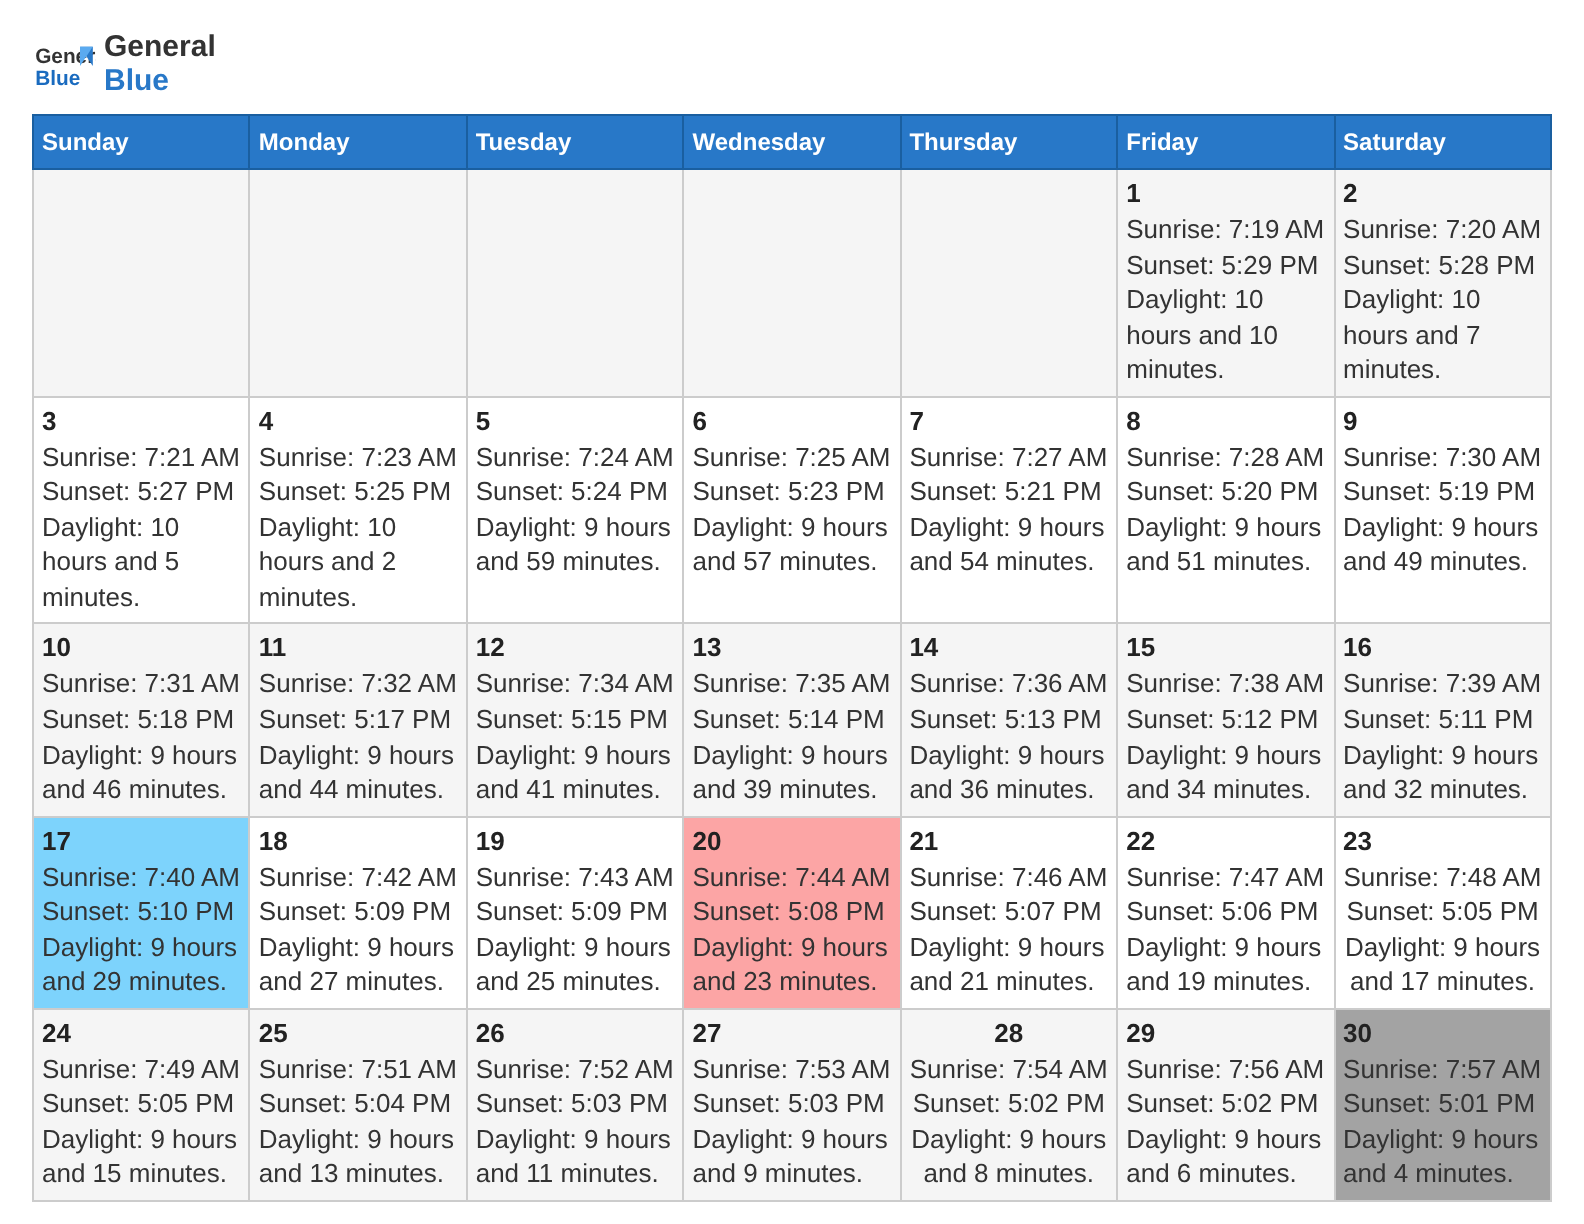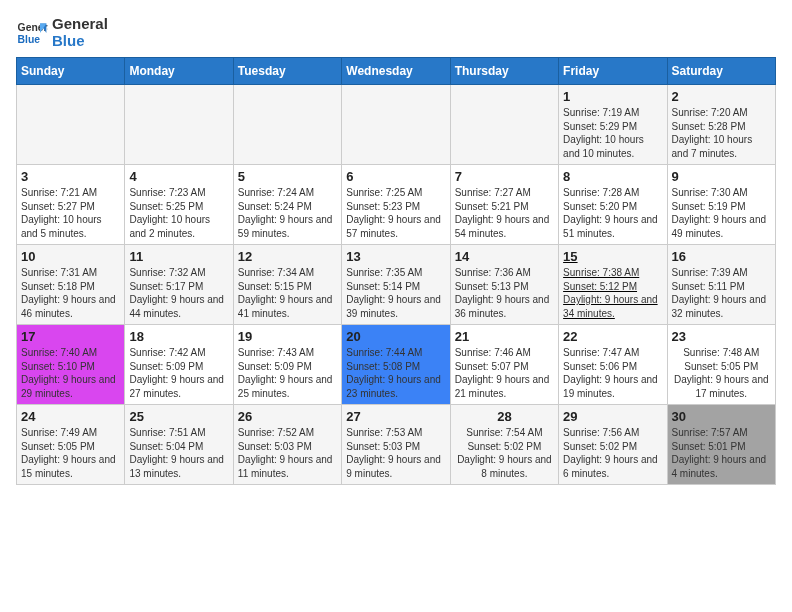--- a/index.html
+++ b/index.html
@@ -66,21 +66,21 @@
     tbody tr:nth-child(even) td {
       background: #fff;
     }
     .day-number {
       font-weight: bold;
       font-size: 13px;
       margin-bottom: 2px;
       color: #222;
     }
     .day-info {
-      font-size: 10px;
+      font-size: 13px;
       color: #333;
       line-height: 1.35;
     }
     .empty-cell {
       background: #f5f5f5;
     }
   </style>
 </head>
 <body>
 
@@ -203,53 +203,53 @@
           <div class="day-info" style="white-space: pre-line;">Sunrise: 7:35 AM
 Sunset: 5:14 PM
 Daylight: 9 hours and 39 minutes.</div>
         </td>
         <td style="background: rgb(245, 245, 245);">
           <div class="day-number">14</div>
           <div class="day-info" style="white-space: pre-line;">Sunrise: 7:36 AM
 Sunset: 5:13 PM
 Daylight: 9 hours and 36 minutes.</div>
         </td>
-        <td style="background: rgb(245, 245, 245); text-decoration: underline;">
+        <td style="background: rgb(245, 245, 245);">
           <div class="day-number">15</div>
           <div class="day-info" style="white-space: pre-line;">Sunrise: 7:38 AM
 Sunset: 5:12 PM
 Daylight: 9 hours and 34 minutes.</div>
         </td>
         <td style="background: rgb(245, 245, 245);">
           <div class="day-number">16</div>
           <div class="day-info" style="white-space: pre-line;">Sunrise: 7:39 AM
 Sunset: 5:11 PM
 Daylight: 9 hours and 32 minutes.</div>
         </td>
       </tr>
       <tr>
-        <td style="background: #d946ef; margin-left: 16px;">
+        <td style="background: #7dd3fc; margin-left: 16px;">
           <div class="day-number">17</div>
           <div class="day-info" style="white-space: pre-line;">Sunrise: 7:40 AM
 Sunset: 5:10 PM
 Daylight: 9 hours and 29 minutes.</div>
         </td>
         <td style="background: rgb(255, 255, 255);">
           <div class="day-number">18</div>
           <div class="day-info" style="white-space: pre-line;">Sunrise: 7:42 AM
 Sunset: 5:09 PM
 Daylight: 9 hours and 27 minutes.</div>
         </td>
         <td style="background: rgb(255, 255, 255);">
           <div class="day-number">19</div>
           <div class="day-info" style="white-space: pre-line;">Sunrise: 7:43 AM
 Sunset: 5:09 PM
 Daylight: 9 hours and 25 minutes.</div>
         </td>
-        <td style="background: #3b82f6; margin-top: 44px;">
+        <td style="background: #fca5a5; margin-top: 44px;">
           <div class="day-number">20</div>
           <div class="day-info" style="white-space: pre-line;">Sunrise: 7:44 AM
 Sunset: 5:08 PM
 Daylight: 9 hours and 23 minutes.</div>
         </td>
         <td style="background: rgb(255, 255, 255);">
           <div class="day-number">21</div>
           <div class="day-info" style="white-space: pre-line;">Sunrise: 7:46 AM
 Sunset: 5:07 PM
 Daylight: 9 hours and 21 minutes.</div>

